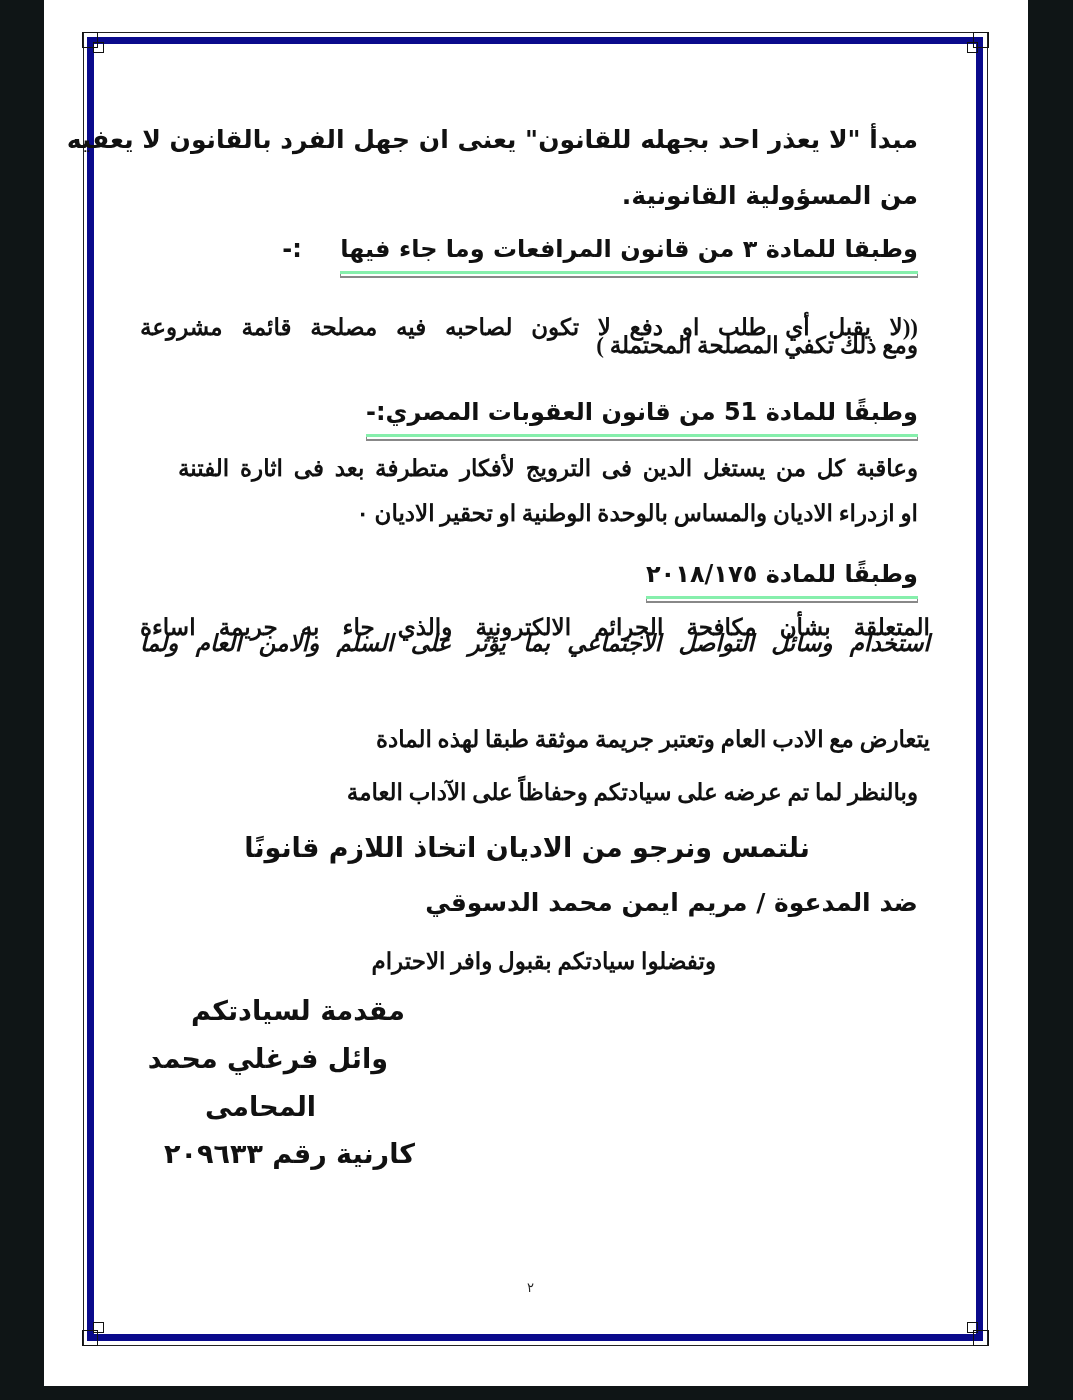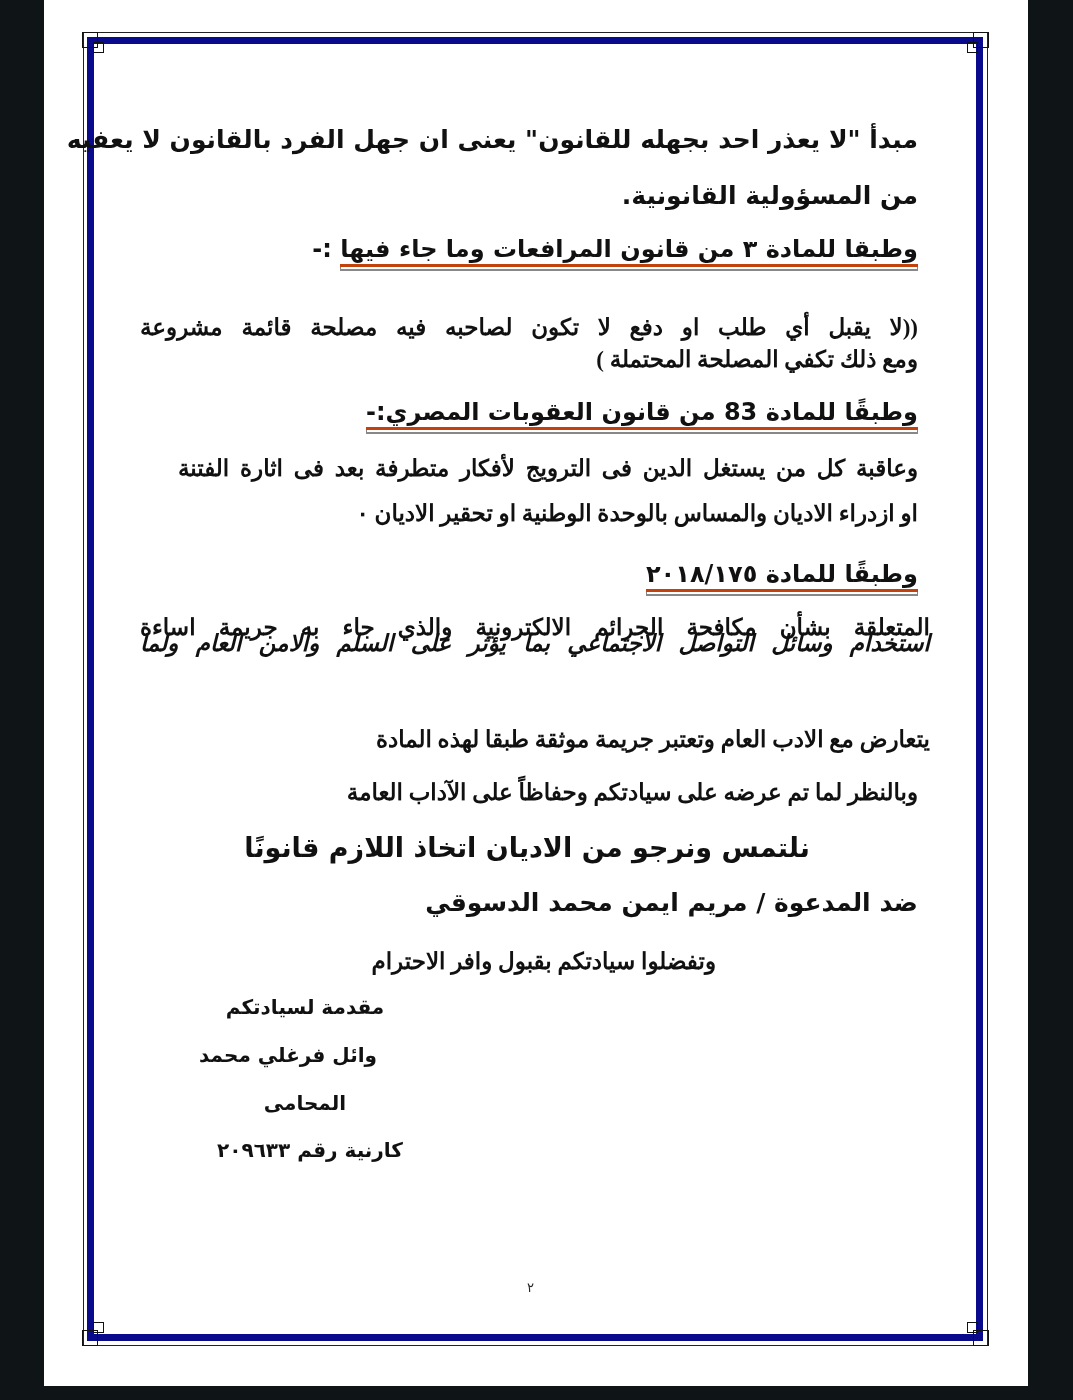--- a/index.html
+++ b/index.html
@@ -65,37 +65,38 @@
       font-weight: bold;
       font-size: 25px;
       letter-spacing: 0;
     }
     .heading {
       font-weight: bold;
       font-size: 24px;
     }
     .heading .ul {
       display: inline-block;
-      border-bottom: 3px solid #c2410c;
-      padding-bottom: 1px;
+      border-bottom: 3px solid #86efac;
+      padding-bottom: 8px;
       box-shadow: 0 3px 0 -1px #fff, 0 4px 0 0 #888;
+      margin-left: 30px;
     }
     .body-text {
       font-size: 23px;
       font-weight: bold;
       font-family: "Liberation Serif", serif;
     }
     .request {
       font-weight: bold;
       font-size: 27px;
     }
     .sig {
       font-weight: bold;
-      font-size: 20px;
-      text-align: center;
+      font-size: 27px;
+      text-align: left;
     }
     .page-num {
       position: absolute;
       font-family: "DejaVu Sans", sans-serif;
       font-size: 13px;
       color: #222;
       left: 527px;
       top: 1280px;
     }
   </style>
@@ -116,24 +117,24 @@
 <div class="corner" style="left:973px;top:1330px;"></div>
 <div class="corner small" style="left:967px;top:1322px;"></div>
 
 <div class="line bold-head" style="right:155px;top:125px;width:780px;text-align:justify;text-align-last:justify;">مبدأ "لا يعذر احد بجهله للقانون" يعنى ان جهل الفرد بالقانون لا يعفيه</div>
 <div class="line bold-head" style="right:155px;top:181px;">من المسؤولية القانونية.</div>
 
 <div class="line heading" style="right:155px;top:235px;">
   <span class="ul">وطبقا للمادة ٣ من قانون المرافعات وما جاء فيها</span><span> :-</span>
 </div>
 <div class="line body-text" style="right:155px;top:290px;width:778px;text-align:justify;text-align-last:justify;margin-top:24px;">((لا يقبل أي طلب او دفع لا تكون لصاحبه فيه مصلحة قائمة مشروعة</div>
-<div class="line body-text" style="right:155px;top:346px;margin-left:32px;">ومع ذلك تكفي المصلحة المحتملة )</div>
+<div class="line body-text" style="right:155px;top:332px;margin-left:32px;">ومع ذلك تكفي المصلحة المحتملة )</div>
 
 <div class="line heading" style="right:155px;top:398px;">
-  <span class="ul">وطبقًا للمادة 83 من قانون العقوبات المصري:-</span>
+  <span class="ul">وطبقًا للمادة 51 من قانون العقوبات المصري:-</span>
 </div>
 <div class="line body-text" style="right:155px;top:455px;width:740px;text-align:justify;text-align-last:justify;">وعاقبة كل من يستغل الدين فى الترويج لأفكار متطرفة بعد فى اثارة الفتنة</div>
 <div class="line body-text" style="right:155px;top:500px;">او ازدراء  الاديان والمساس بالوحدة الوطنية او تحقير الاديان ٠</div>
 
 <div class="line heading" style="right:155px;top:560px;">
   <span class="ul">وطبقًا للمادة ٢٠١٨/١٧٥</span>
 </div>
 <div class="line body-text" style="right:143px;top:614px;width:790px;text-align:justify;text-align-last:justify;">المتعلقة بشأن مكافحة الجرائم الالكترونية والذي جاء به جريمة اساءة</div>
 <div class="line body-text" style="right:143px;top:630px;width:790px;text-align:justify;text-align-last:justify;font-style:italic;">استخدام وسائل التواصل الاجتماعي بما يؤثر على السلم والامن العام ولما</div>
 <div class="line body-text" style="right:143px;top:726px;">يتعارض مع الادب العام وتعتبر جريمة موثقة طبقا لهذه المادة</div>

